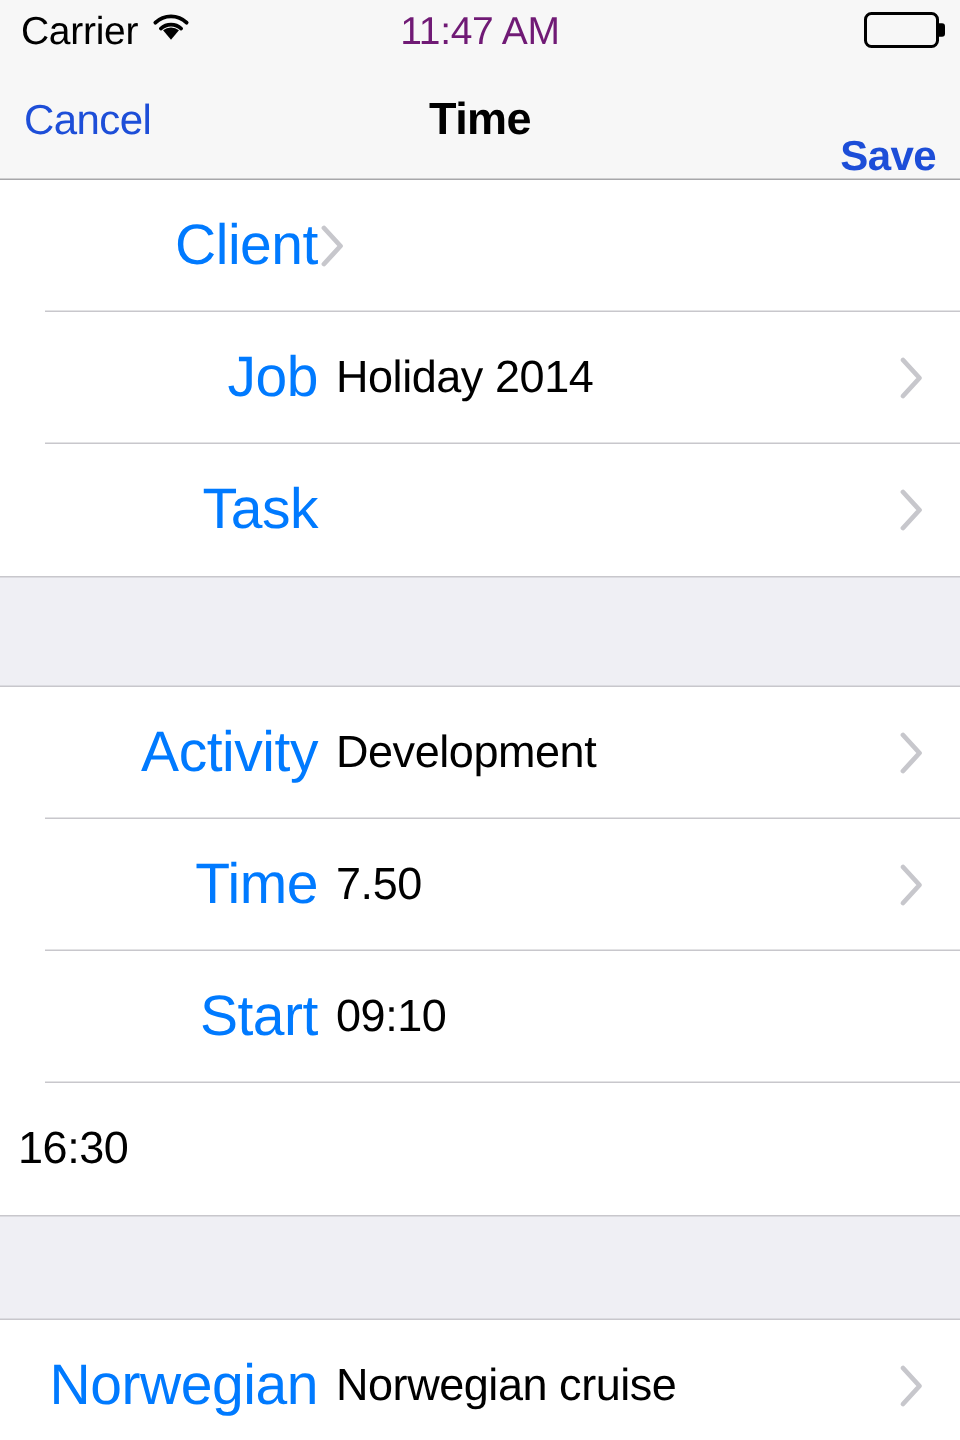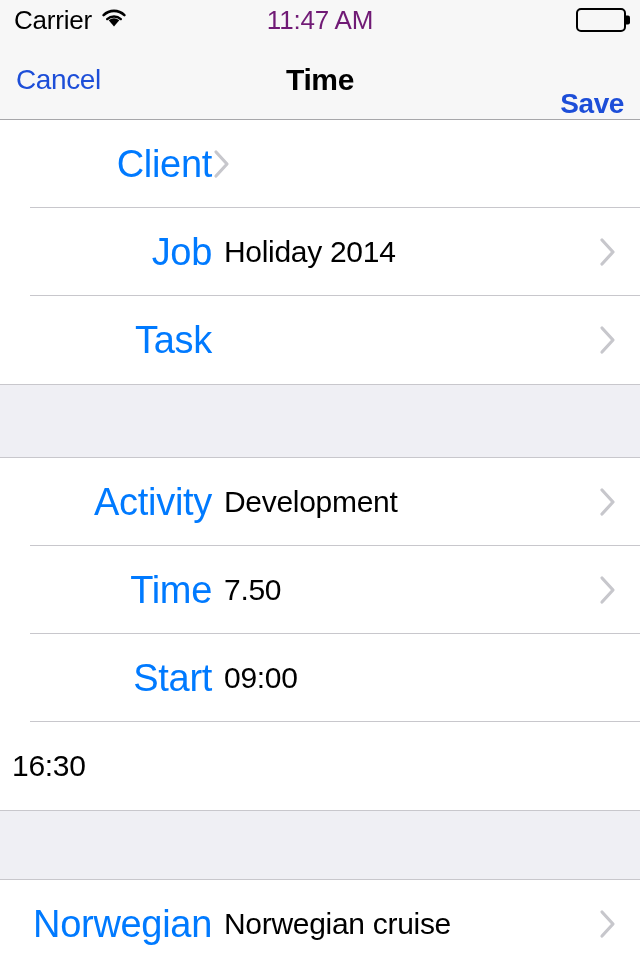--- a/index.html
+++ b/index.html
@@ -231,21 +231,21 @@
       </div>
       <div class="row sep">
         <span class="row-label">Time</span>
         <span class="row-value">7.50</span>
         <svg class="chevron" viewBox="0 0 20 34">
             <polyline points="4,5 15,17 4,29" fill="none" stroke="#c7c7cc" stroke-width="3.2" stroke-linecap="round" stroke-linejoin="round"></polyline>
           </svg>
       </div>
       <div class="row sep">
         <span class="row-label">Start</span>
-        <span class="row-value">09:00</span>
+        <span class="row-value">09:10</span>
         <span class="chevron-placeholder"></span>
       </div>
       <div class="row">
         <span class="row-value">16:30</span>
         <span class="chevron-placeholder"></span>
       </div>
     </div>
 
     <div class="section-gap gap-b"></div>
 

